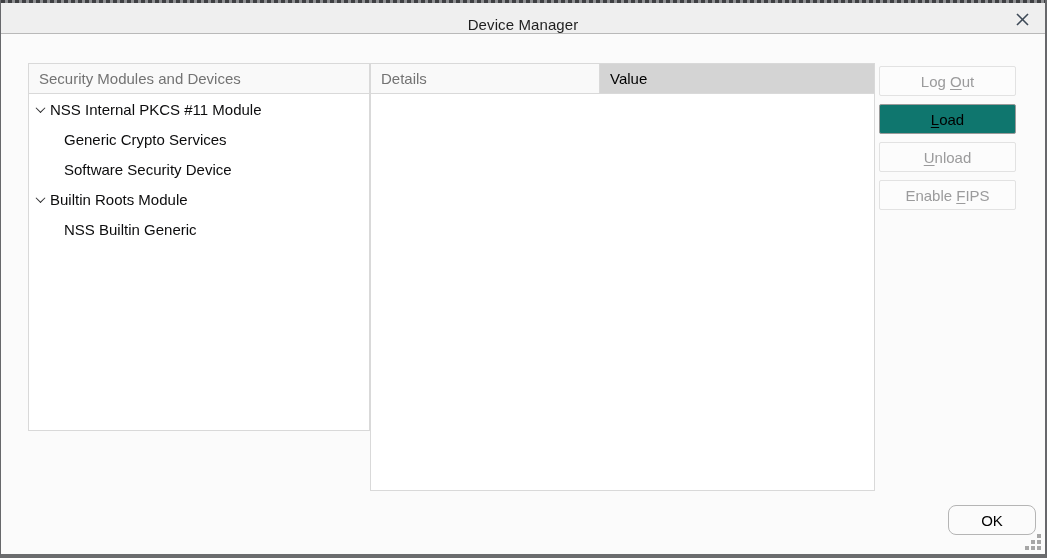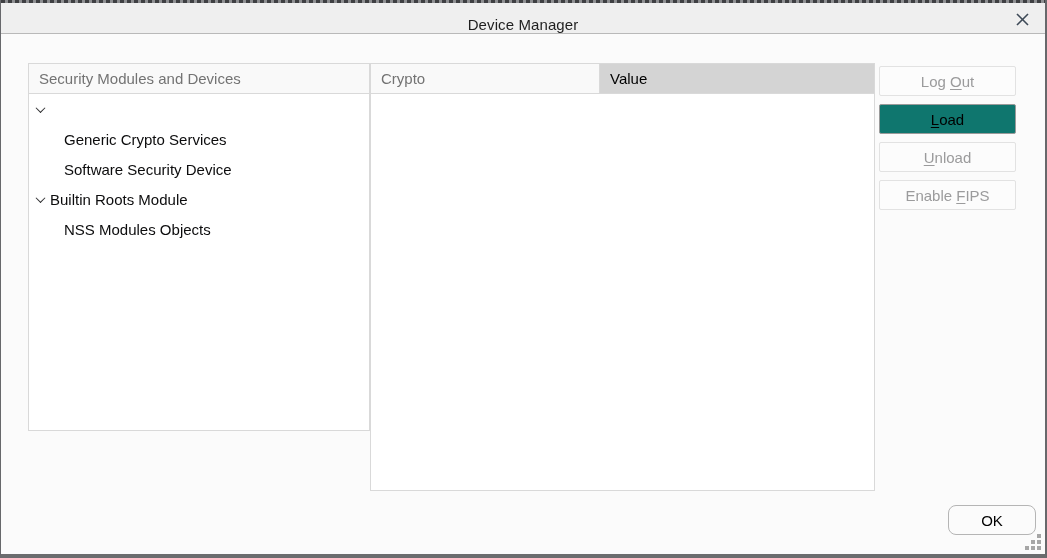--- a/index.html
+++ b/index.html
@@ -102,40 +102,41 @@
     </button>
   </div>
 
   <div class="panel tree-panel">
     <div class="col-header-row">
       <div class="col-header">Security Modules and Devices</div>
     </div>
     <div class="tree-body" id="tree-items">
         <div class="tree-row parent">
           <span class="twisty"></span>
+          <span>NSS Internal PKCS #11 Module</span>
         </div>
         <div class="tree-row child">
           <span>Generic Crypto Services</span>
         </div>
         <div class="tree-row child">
           <span>Software Security Device</span>
         </div>
         <div class="tree-row parent">
           <span class="twisty"></span>
           <span>Builtin Roots Module</span>
         </div>
         <div class="tree-row child">
-          <span>NSS Modules Objects</span>
+          <span>NSS Builtin Generic</span>
         </div>
       </div>
   </div>
 
   <div class="panel details-panel">
     <div class="col-header-row">
-      <div class="col-header col-details">Crypto</div>
+      <div class="col-header col-details">Details</div>
       <div class="col-header col-value">Value</div>
     </div>
     <div></div>
   </div>
 
   <div class="side-buttons" id="side-buttons">
       <button class="side-btn">Log <u>O</u>ut</button>
       <button class="side-btn enabled"><u>L</u>oad</button>
       <button class="side-btn"><u>U</u>nload</button>
       <button class="side-btn">Enable <u>F</u>IPS</button>

